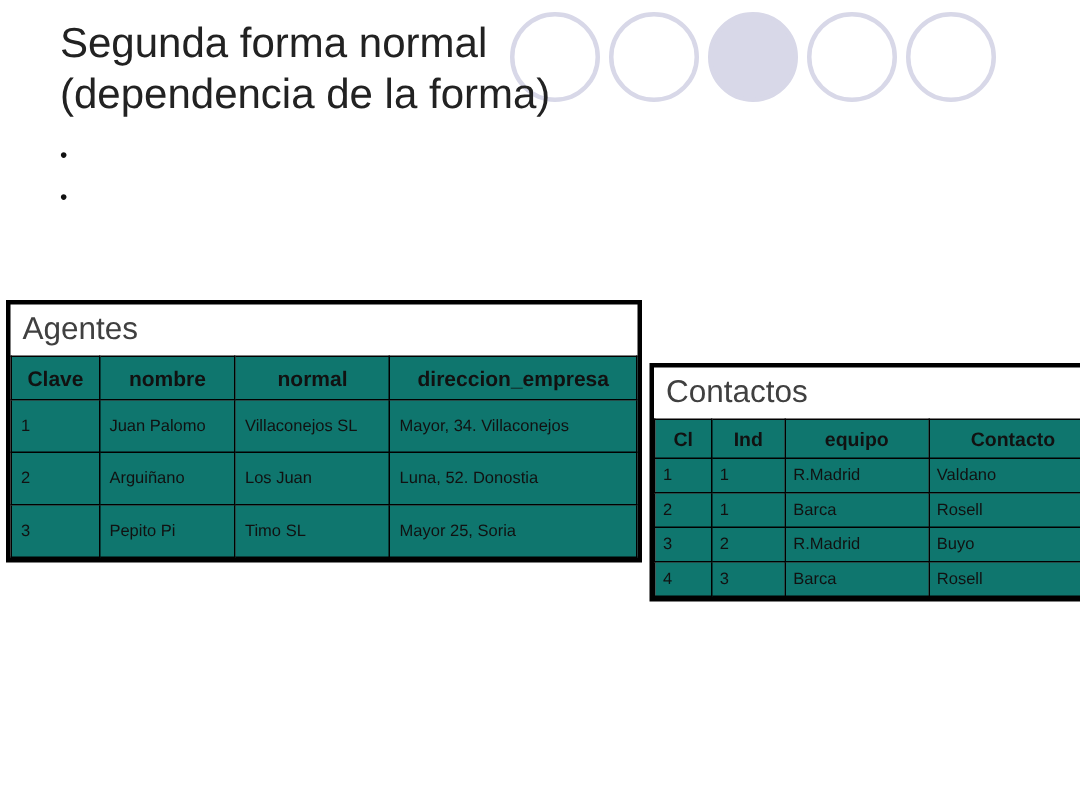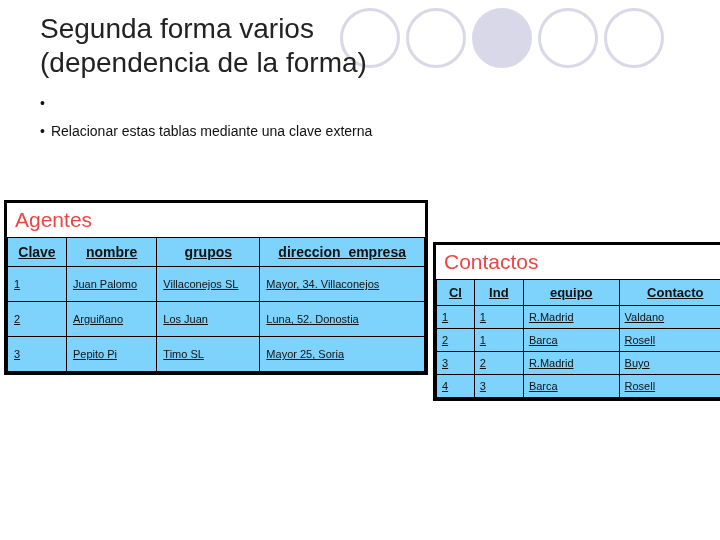--- a/index.html
+++ b/index.html
@@ -75,36 +75,35 @@
   }
   .tbl-contactos {
     left: 433px;
     top: 42px;
     width: 302px;
   }
   .tbl-title {
     font-size: 21px;
     font-weight: 400;
     padding: 5px 8px 5px 8px;
-    color: #ef4444;
+    color: #404040;
   }
   table {
     border-collapse: collapse;
     width: 100%;
     table-layout: auto;
   }
   th, td {
     border: 1.5px solid #000;
     padding: 5px 6px;
     text-align: left;
     font-size: 11px;
-    background: #7dd3fc;
+    background: #0f766e;
     color: #111;
     vertical-align: middle;
-    text-decoration: underline;
   }
   .tbl-agentes th {
     font-size: 14px;
     font-weight: 700;
     text-align: center;
     padding: 6px 6px;
   }
   .tbl-agentes td {
     font-size: 11px;
     padding: 11px 6px;
@@ -127,45 +126,44 @@
 <div class="deco">
   <div class="circ"></div>
   <div class="circ"></div>
   <div class="circ solid"></div>
   <div class="circ"></div>
   <div class="circ"></div>
 </div>
 
 <div class="content">
   <h1 class="title">
-    <span>Segunda forma varios</span><br>
+    <span>Segunda forma normal</span><br>
     <span>(dependencia de la forma)</span>
   </h1>
 
   <div class="bullets">
     <div class="row">
       <span class="dot">•</span>
     </div>
     <div class="row">
       <span class="dot">•</span>
-      <span>Relacionar estas tablas mediante una clave externa</span>
     </div>
   </div>
 </div>
 
 <div class="tables-wrap">
 
   <div class="tbl-block tbl-agentes">
     <div class="tbl-title">Agentes</div>
     <table>
       <thead>
         <tr>
           <th>Clave</th>
           <th>nombre</th>
-          <th>grupos</th>
+          <th>normal</th>
           <th>direccion_empresa</th>
         </tr>
       </thead>
       <tbody>
         <tr>
           <td>1</td>
           <td>Juan Palomo</td>
           <td>Villaconejos SL</td>
           <td>Mayor, 34. Villaconejos</td>
         </tr>

